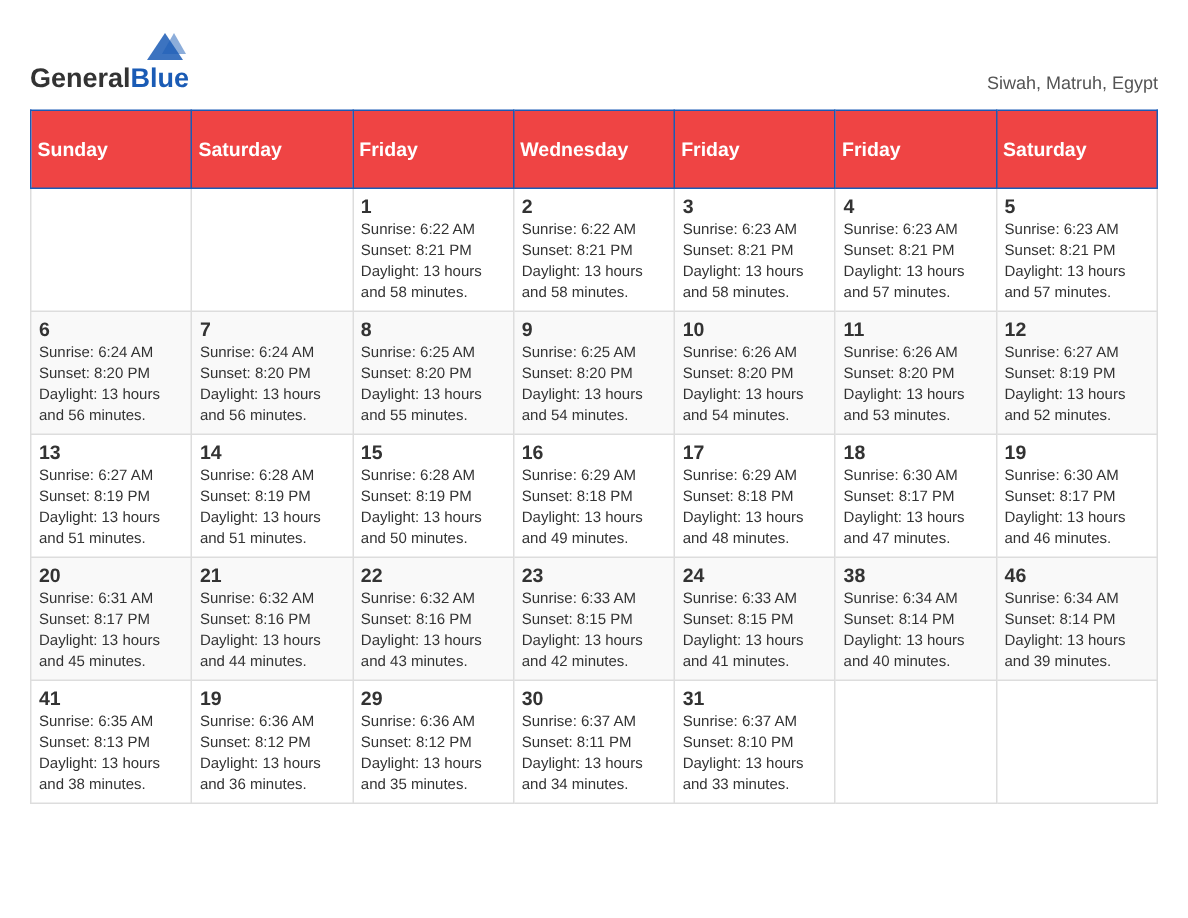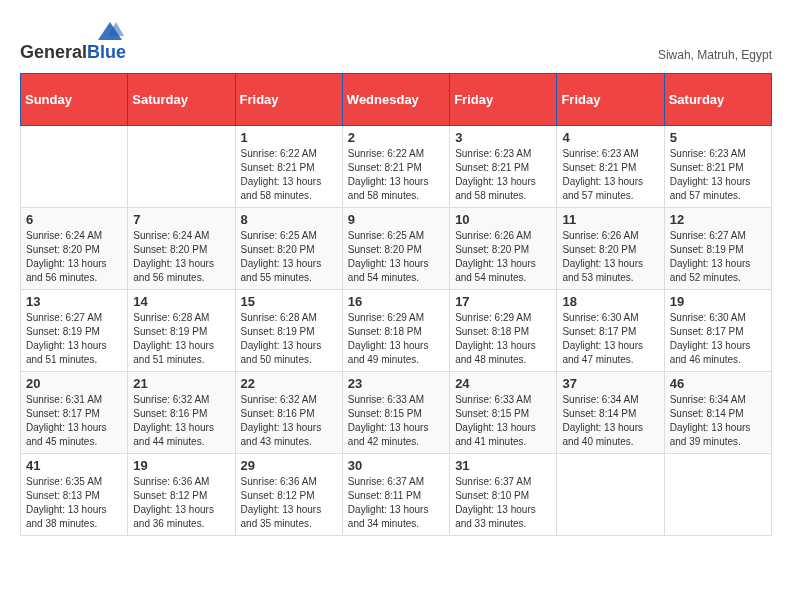--- a/index.html
+++ b/index.html
@@ -211,21 +211,21 @@
         </td>
         <td>
           <span class="day-number">23</span>
           <div class="day-info">Sunrise: 6:33 AM<br>Sunset: 8:15 PM<br>Daylight: 13 hours and 42 minutes.</div>
         </td>
         <td>
           <span class="day-number">24</span>
           <div class="day-info">Sunrise: 6:33 AM<br>Sunset: 8:15 PM<br>Daylight: 13 hours and 41 minutes.</div>
         </td>
         <td>
-          <span class="day-number">37</span>
+          <span class="day-number">38</span>
           <div class="day-info">Sunrise: 6:34 AM<br>Sunset: 8:14 PM<br>Daylight: 13 hours and 40 minutes.</div>
         </td>
         <td>
           <span class="day-number">46</span>
           <div class="day-info">Sunrise: 6:34 AM<br>Sunset: 8:14 PM<br>Daylight: 13 hours and 39 minutes.</div>
         </td>
       </tr>
       <tr>
         <td>
           <span class="day-number">41</span>

